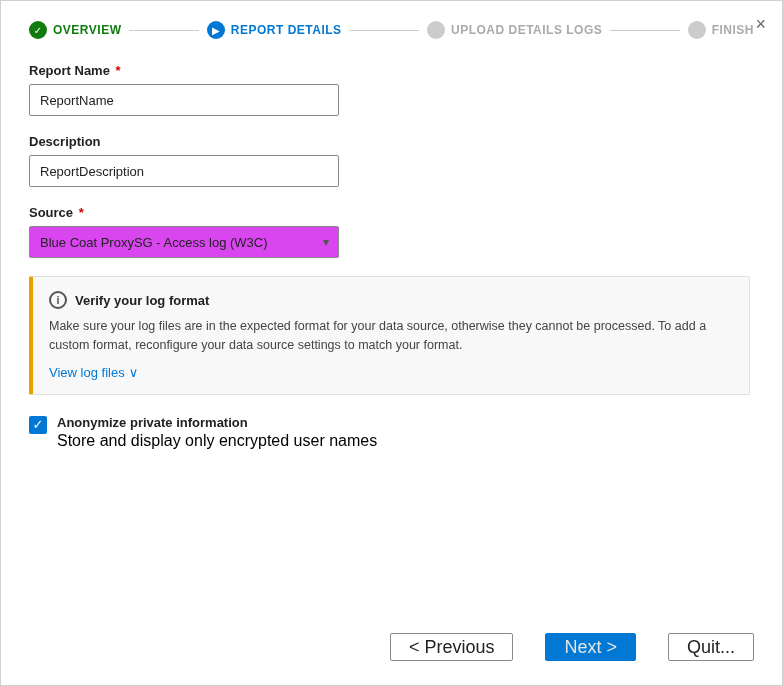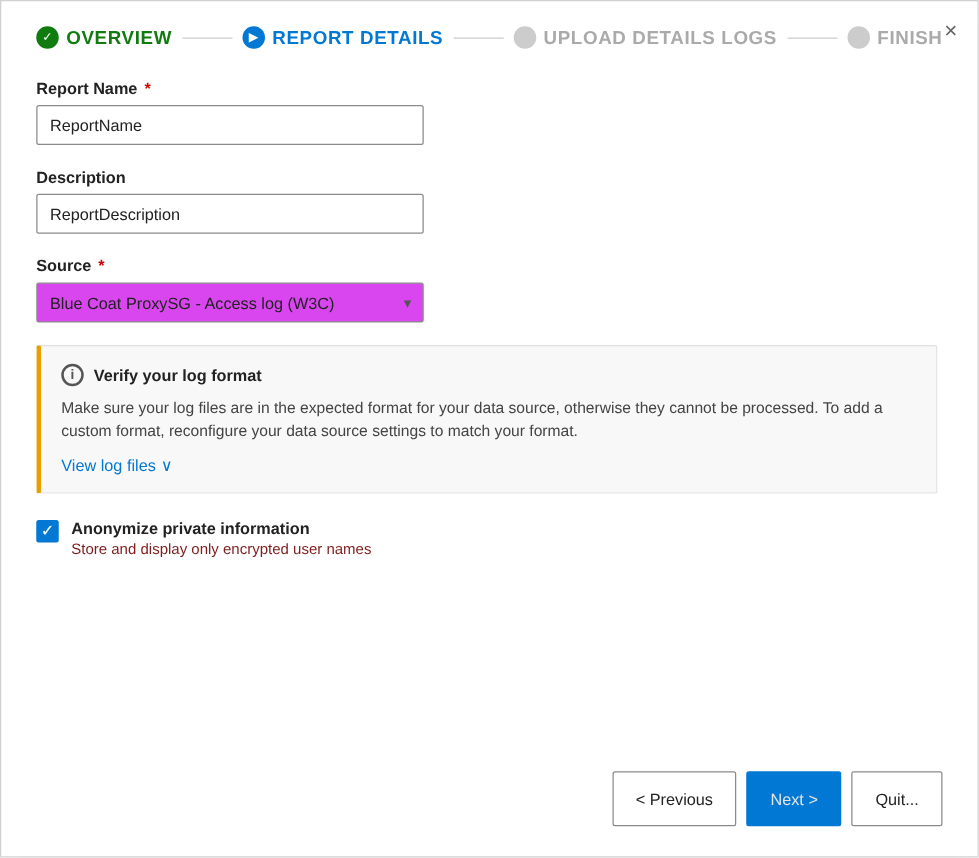--- a/index.html
+++ b/index.html
@@ -95,21 +95,21 @@
     }
     .step-circle.active {
       background: #0078d4;
       color: white;
     }
     .step-circle.inactive {
       background: #ccc;
       color: #888;
     }
     .step-label {
-      font-size: 15px;
+      font-size: 12px;
       font-weight: 600;
       letter-spacing: 0.5px;
       white-space: nowrap;
     }
     .step-label.done { color: #107c10; }
     .step-label.active { color: #0078d4; }
     .step-label.inactive { color: #aaa; }
     .step-line {
       flex: 1;
       height: 1px;
@@ -245,45 +245,46 @@
     .checkbox-label-group {
       display: flex;
       flex-direction: column;
     }
     .checkbox-label {
       font-size: 13px;
       font-weight: 600;
       color: #222;
     }
     .checkbox-sublabel {
-      font-size: 12px;
-      color: #7f1d1d;
+      font-size: 16px;
+      color: #000000;
       margin-top: 2px;
     }
     
     .dialog-footer {
       display: flex;
       justify-content: flex-end;
       align-items: center;
       gap: 8px;
       padding: 16px 28px 24px 28px;
       border-top: none;
     }
     .btn {
-      height: 44px;
+      height: 28px;
       padding: 0 18px;
       border-radius: 2px;
-      font-size: 13px;
+      font-size: 18px;
       cursor: pointer;
       border: 1px solid #8a8a8a;
       background: #fff;
       color: #222;
       display: flex;
       align-items: center;
       gap: 4px;
+      margin-left: 24px;
     }
     .btn-primary {
       background: #0078d4;
       color: #e5e5e5;
       border-color: #0078d4;
     }
   </style>
 </head>
 <body>
 

